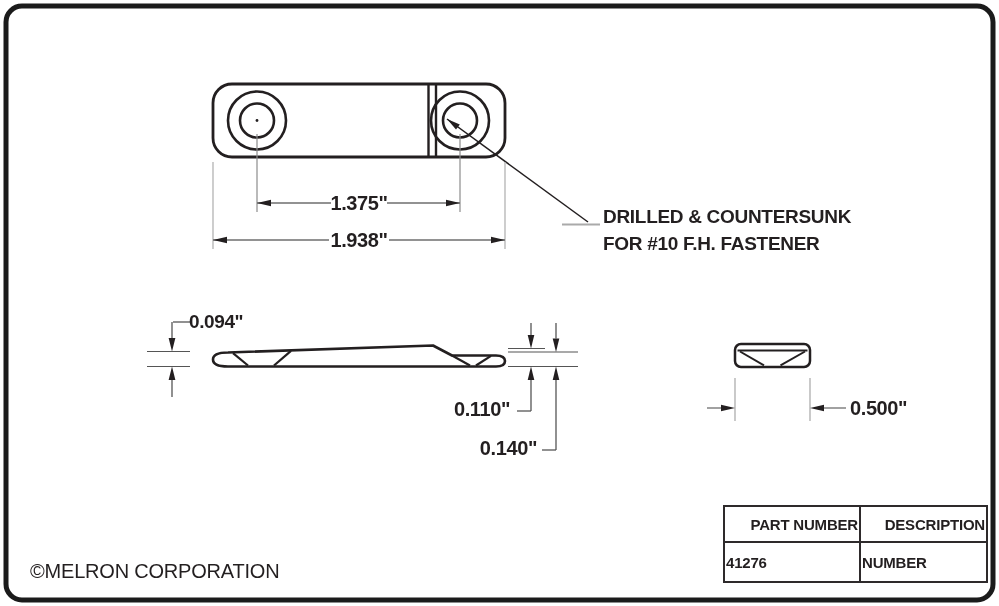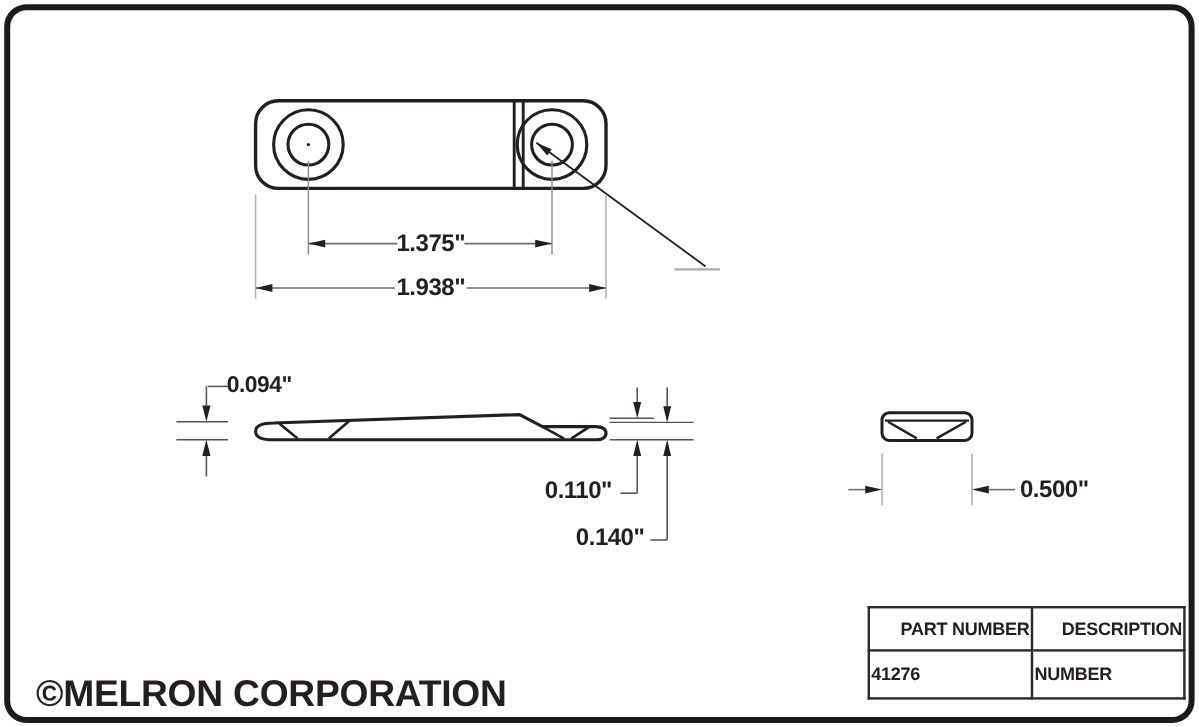--- a/index.html
+++ b/index.html
@@ -12,21 +12,21 @@
     position:absolute;font-weight:bold;font-size:20px;letter-spacing:-0.4px;
     color:#231f20;white-space:nowrap;line-height:1;
   }
   .lbl.center{text-align:center;}
   .lbl.right{text-align:right;}
   .note{
     position:absolute;left:603px;top:203px;font-weight:bold;font-size:19px;
     letter-spacing:-0.3px;line-height:27px;color:#231f20;white-space:nowrap;
   }
   .footer{
-    position:absolute;left:30px;top:560px;font-weight:bold;font-size:31px;
+    position:absolute;left:30px;top:560px;font-weight:normal;font-size:20px;
     letter-spacing:-0.2px;color:#231f20;white-space:nowrap;
   }
   table.parts{
     position:absolute;left:723px;top:505px;width:255px;border-collapse:collapse;
     background:#fff;table-layout:fixed;
   }
   table.parts td{
     border:2px solid #2e2a2b;font-weight:bold;font-size:15px;color:#231f20;
     letter-spacing:-0.2px;white-space:nowrap;overflow:hidden;
   }
@@ -127,20 +127,24 @@
       <line x1="707" y1="408" x2="721" y2="408" stroke="#6e6e6e" stroke-width="1.3"></line>
       <polygon points="735,408 721,404.7 721,411.3" fill="#231f20"></polygon>
       <polygon points="810,408 824,404.7 824,411.3" fill="#231f20"></polygon>
       <line x1="824" y1="408" x2="846" y2="408" stroke="#6e6e6e" stroke-width="1.3"></line>
     </g>
   </svg>
 
   <div class="lbl center" style="left:317px;top:193px;width:84px;">1.375"</div>
   <div class="lbl center" style="left:317px;top:230px;width:84px;">1.938"</div>
 
+  <div class="note">
+    <div>DRILLED &amp; COUNTERSUNK</div>
+    <div>FOR #10 F.H. FASTENER</div>
+  </div>
 
   <div class="lbl" style="left:189px;top:312px;font-size:19px;">0.094"</div>
   <div class="lbl right" style="left:414px;top:399px;width:96px;">0.110"</div>
   <div class="lbl right" style="left:441px;top:438px;width:96px;">0.140"</div>
   <div class="lbl" style="left:850px;top:398px;">0.500"</div>
 
   <table class="parts">
     <tbody>
       <tr class="hdr">
         <td class="c1">PART NUMBER</td>

